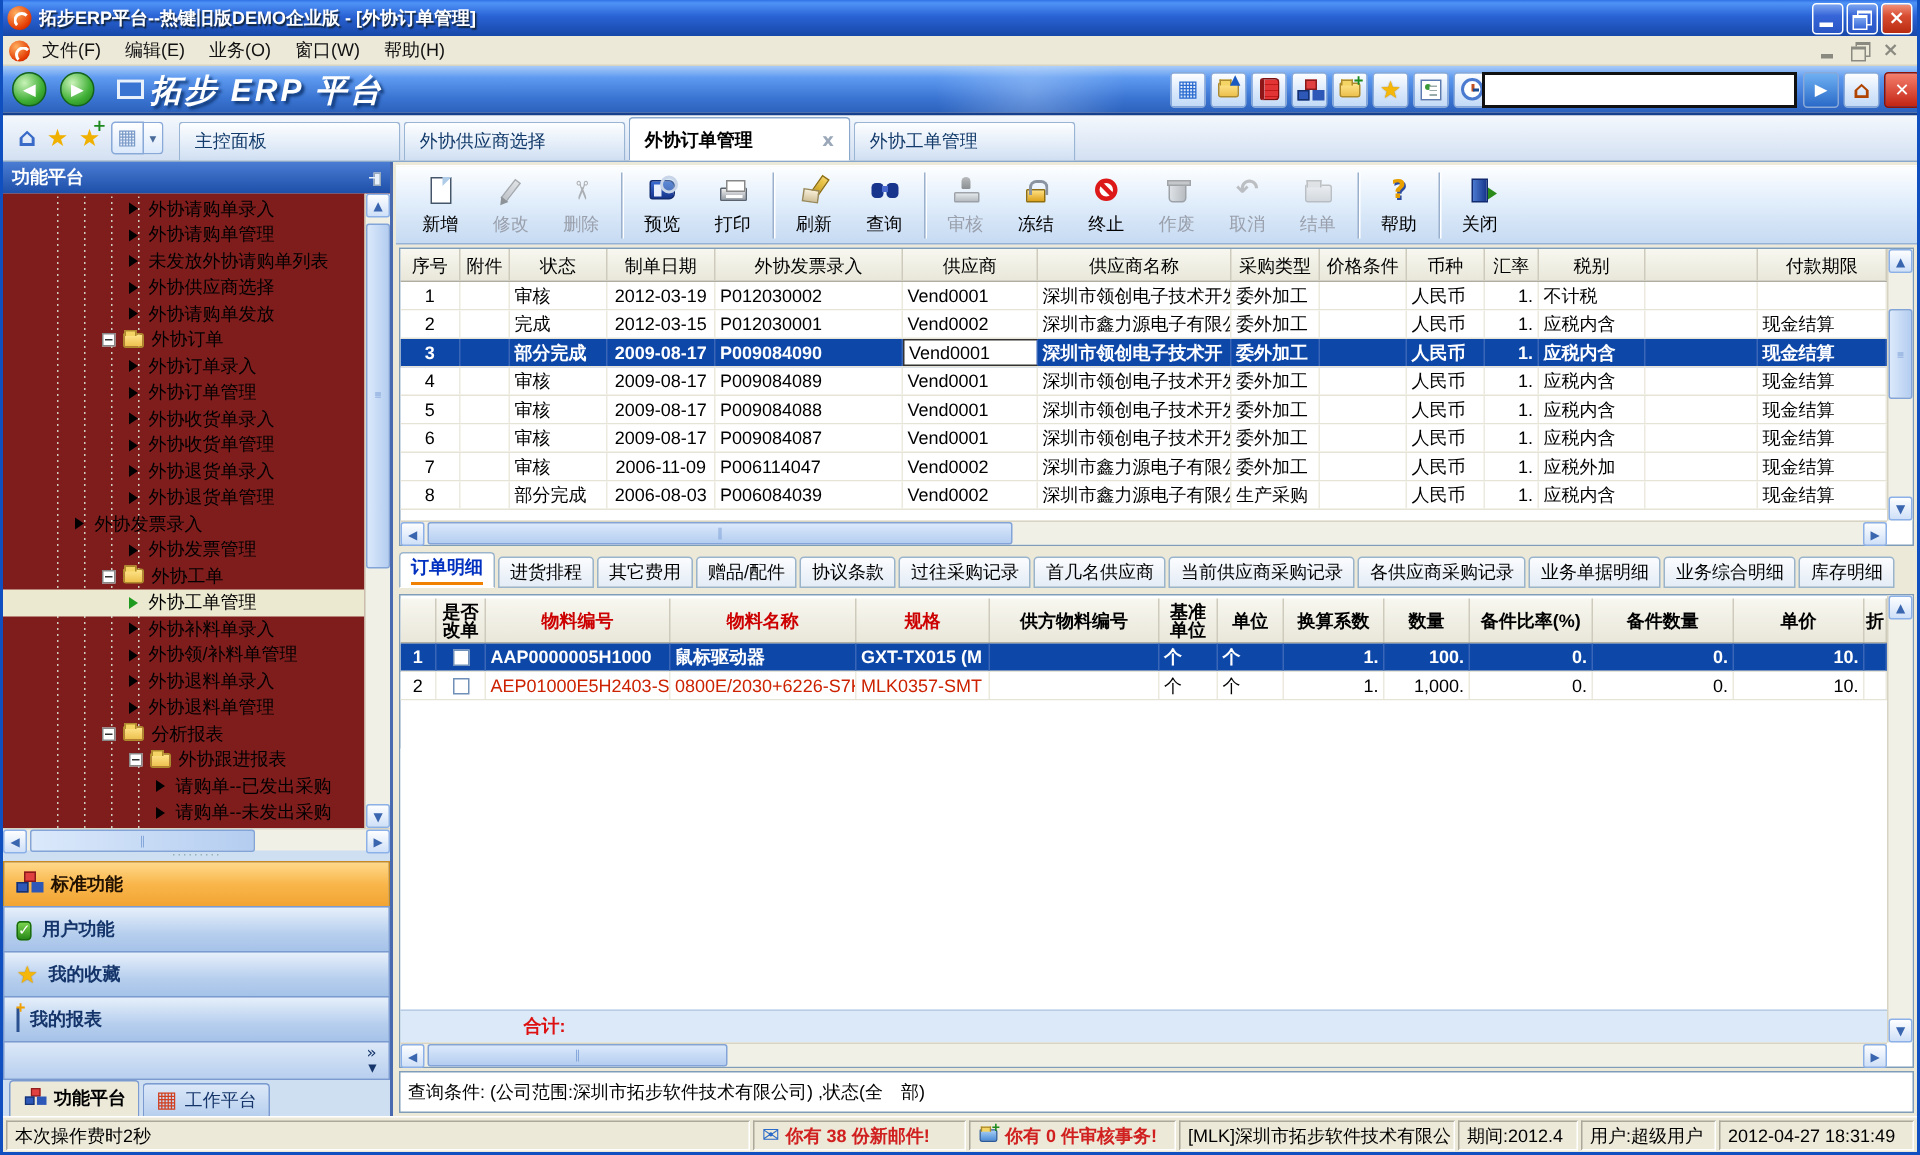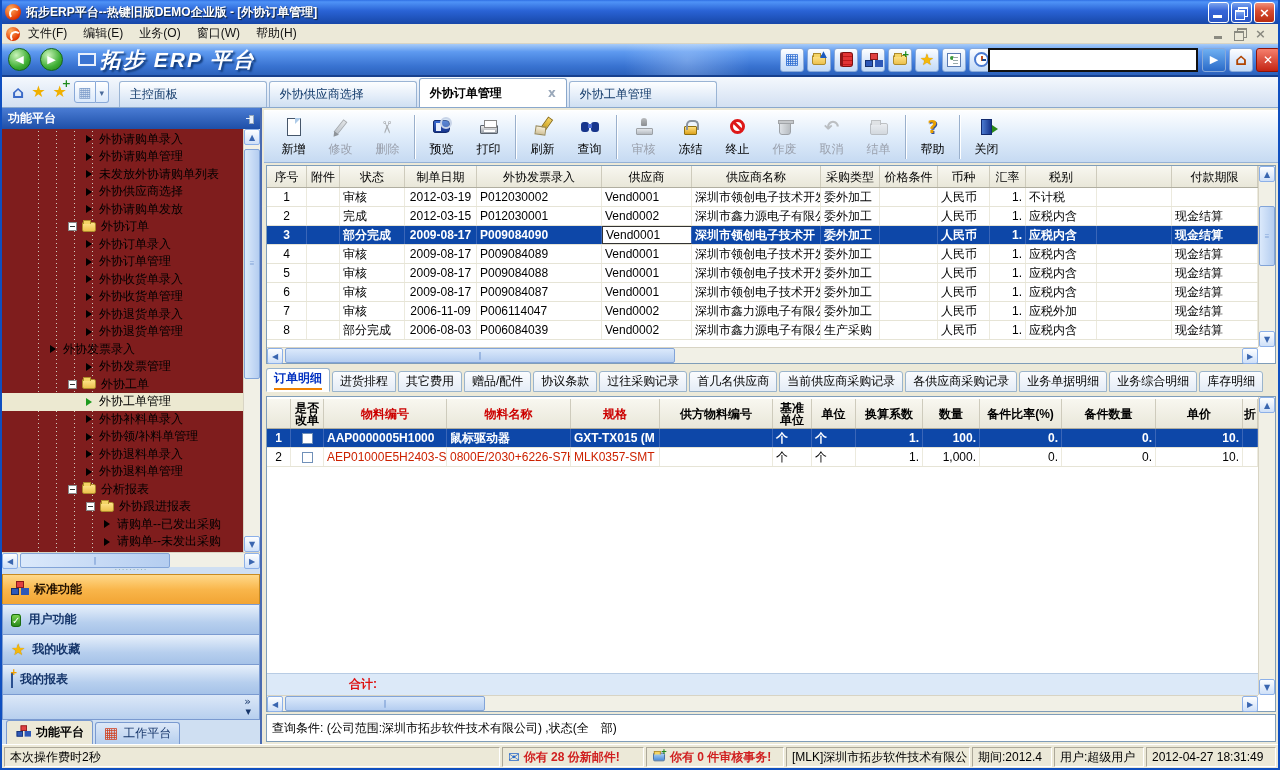--- a/index.html
+++ b/index.html
@@ -848,21 +848,21 @@
       <span>查询条件: (公司范围:深圳市拓步软件技术有限公司) ,状态(全　部)</span>
     </div>
   </div>
 
   <div class="statusbar">
     <span class="sect" style="flex:1">
       <span>本次操作费时2秒</span>
     </span>
     <span class="sect red" style="width:142px">
       <span class="s-mail g">✉</span>
-      <span>你有 28 份新邮件!</span>
+      <span>你有 38 份新邮件!</span>
     </span>
     <span class="sect red" style="width:138px">
       <span class="gi mf mfb" style="transform:scale(.85)">
           <span class="plus">+</span>
         </span>
       <span>你有 0 件审核事务!</span>
     </span>
     <span class="sect" style="width:184px">
       <span>[MLK]深圳市拓步软件技术有限公</span>
     </span>

